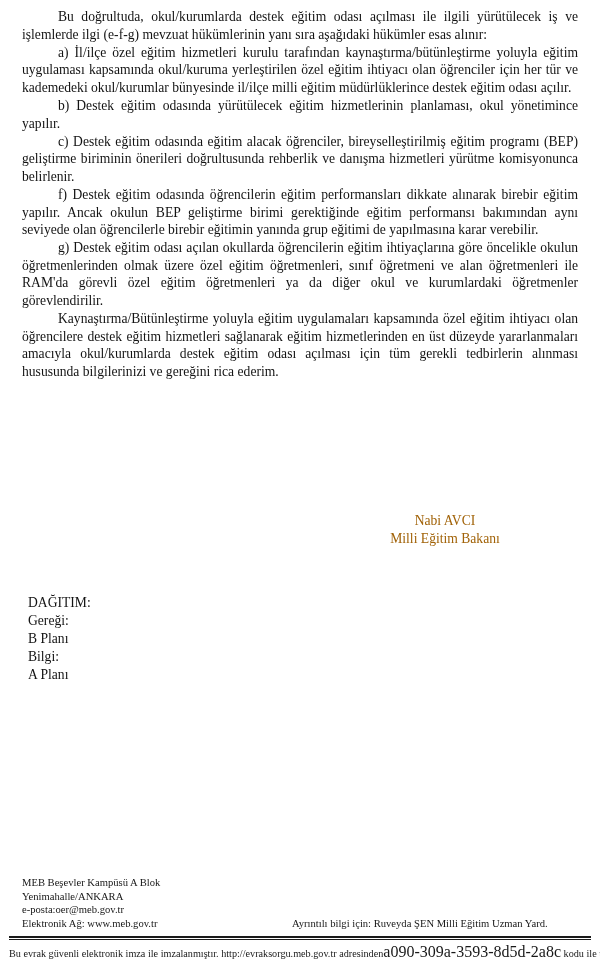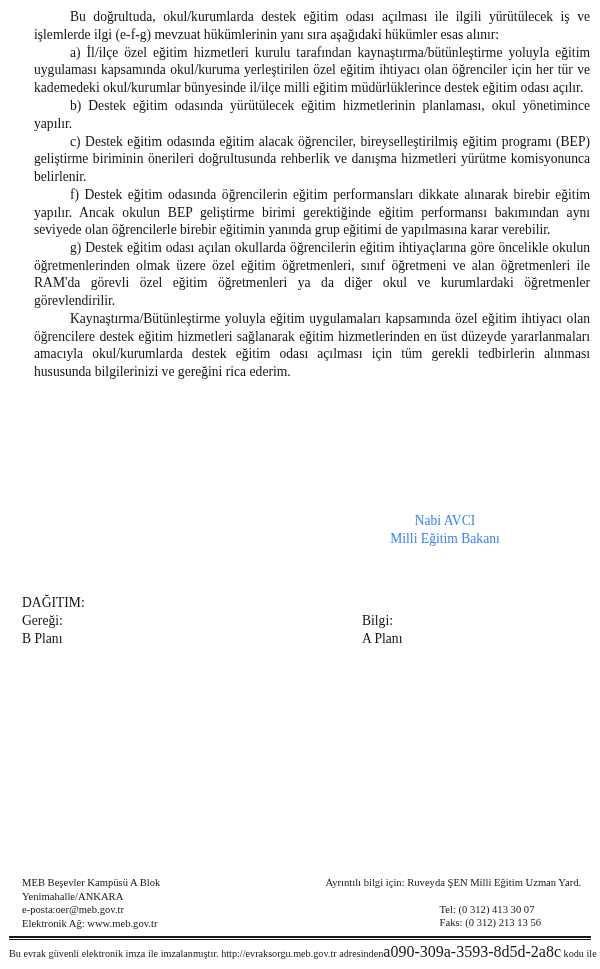--- a/index.html
+++ b/index.html
@@ -19,21 +19,20 @@
     overflow: hidden;
     box-sizing: border-box;
   }
 
   
   .body-block {
     position: absolute;
     left: 22px;
     top: 8px;
     width: 556px;
-    margin-left: 12px;
   }
   .para {
     margin: 0 0 0.5px 0;
     font-size: 13.6px;
     line-height: 17.6px;
     text-align: justify;
     text-justify: inter-word;
     text-indent: 36px;
     color: #131313;
   }
@@ -42,39 +41,39 @@
   .signature {
     position: absolute;
     left: 330px;
     top: 512px;
     width: 230px;
     text-align: center;
   }
   .signature .sig-line {
     font-size: 13.6px;
     line-height: 18px;
-    color: #3b82f6;
+    color: #a16207;
     white-space: nowrap;
   }
 
   
   .dist {
     position: absolute;
-    left: 22px;
+    left: 28px;
     top: 594px;
     width: 556px;
   }
   .dist-title {
     font-size: 13.6px;
     line-height: 18px;
     color: #131313;
   }
   .dist-cols {
     display: flex;
-    flex-direction: row;
+    flex-direction: column;
     margin-top: 0;
   }
   .dist-col {
     width: 340px;
   }
   .dist-col.right { width: 216px; }
   .dist-line {
     font-size: 13.6px;
     line-height: 18px;
     color: #131313;
@@ -91,22 +90,21 @@
     display: flex;
     flex-direction: row;
     padding-left: 22px;
     padding-right: 10px;
     gap: 47px;
   }
   .footer-left { width: 270px; }
   .footer-right {
     width: 298px;
     display: flex;
-    flex-direction: column;
-    align-items: center;
+    align-items: flex-end;
   }
   .footer-line {
     font-size: 10.6px;
     line-height: 13.6px;
     color: #161616;
     white-space: nowrap;
   }
   .footer-contact-head {
     font-size: 10.6px;
     line-height: 13.6px;

